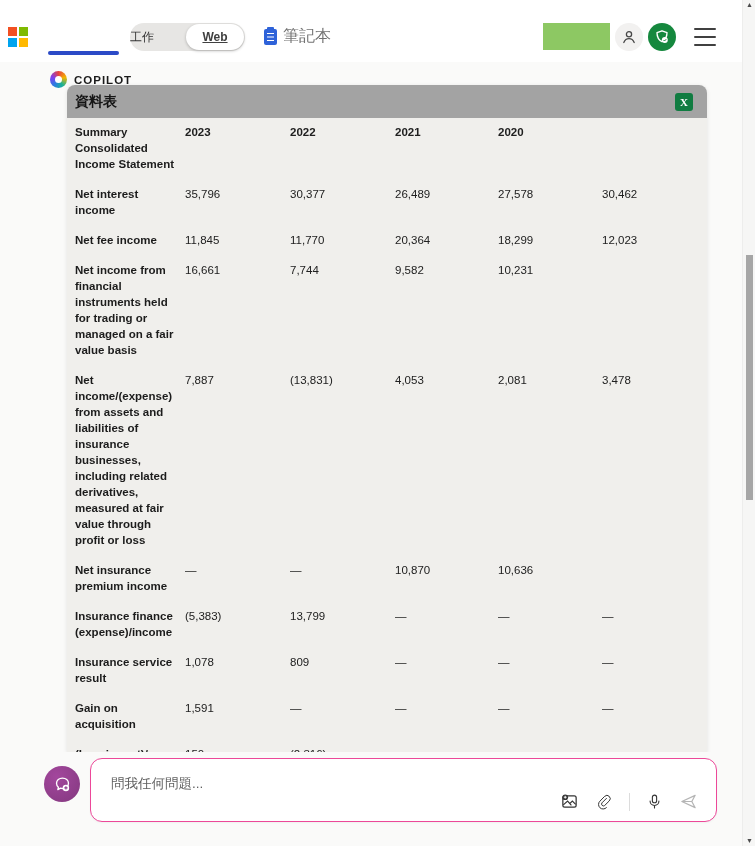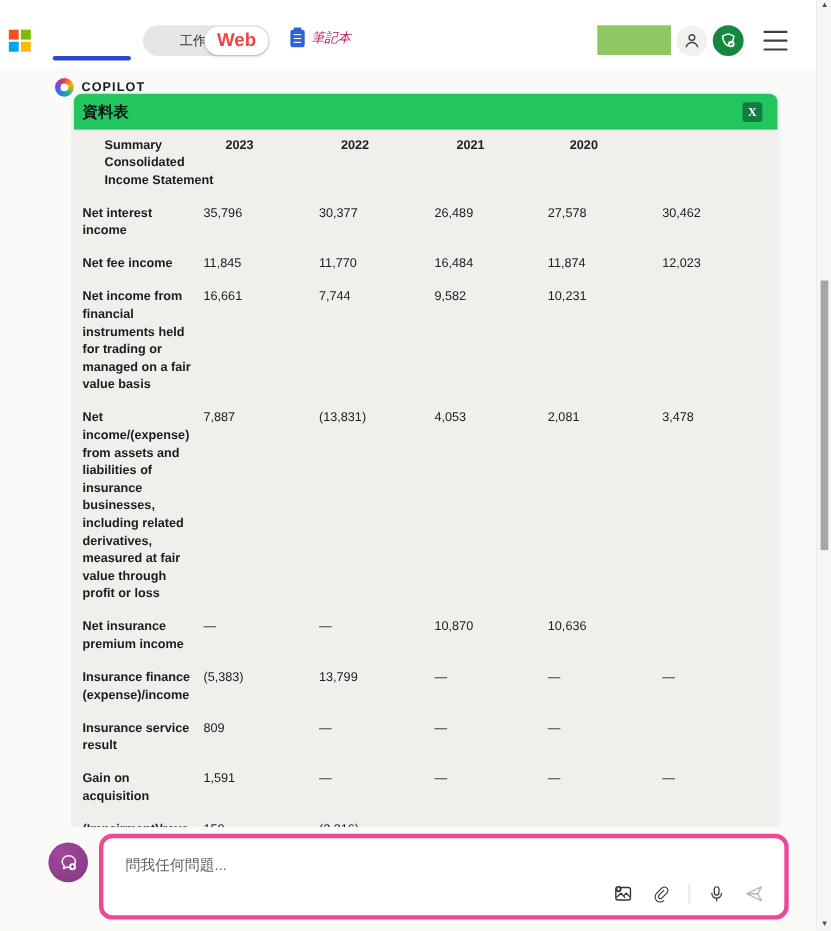--- a/index.html
+++ b/index.html
@@ -16,64 +16,64 @@
   .mslogo span { display:block; }
   .brand { position:absolute; left:50px; top:25px; display:flex; align-items:center; gap:7px;margin-top:46px; }
   .copilot-swirl { width:17px; height:17px; border-radius:50%;
     background:conic-gradient(#e8423f,#f5b400,#19b394,#2a7de1,#7b3ff2,#e8423f); position:relative; }
   .copilot-swirl:after { content:""; position:absolute; inset:5px; border-radius:50%; background:#fff; }
   .brand-text { font-size:11.5px; font-weight:bold; letter-spacing:1px; color:#1b1b1b; }
   .brand-underline { position:absolute; left:48px; top:51px; width:71px; height:3.5px;
     background:#2b4ac7; border-radius:2px; }
   .toggle { position:absolute; left:130px; top:23px; width:115px; height:28px; border-radius:14px;
     background:#e7e6e4; display:flex; align-items:center; }
-  .toggle-opt { flex:1; text-align:right; font-size:12px; color:#333; cursor:default;margin-left:28px; }
+  .toggle-opt { flex:1; text-align:left; font-size:12px; color:#333; cursor:default; }
   .toggle-pill { position:absolute; right:1px; top:1px; width:58px; height:26px; background:#fff;
     border-radius:13px; box-shadow:0 1px 3px rgba(0,0,0,.25); display:flex; align-items:center;
-    justify-content:center; font-size:17px; font-weight:bold; color:#ef4444; }
+    justify-content:center; font-size:12px; font-weight:bold; color:#404040;text-decoration:underline; }
   .notebook { position:absolute; left:264px; top:26px; display:flex; align-items:center; gap:6px; }
   .nb-icon { width:13px; height:16px; background:#2e62d9; border-radius:2px; position:relative; }
   .nb-icon:before { content:""; position:absolute; left:3px; top:-2px; width:7px; height:3px;
     background:#2e62d9; border-radius:1px; }
   .nb-icon:after { content:""; position:absolute; left:3px; top:4px; width:7px; height:1.5px;
     background:#fff; box-shadow:0 3.5px 0 #fff, 0 7px 0 #fff; }
-  .nb-label { font-size:12px; color:#be185d;font-style:italic; }
+  .nb-label { font-size:16px; color:#737373; }
   .redacted { position:absolute; left:543px; top:23px; width:67px; height:27px; background:#8dc863; }
   .avatar-circle { position:absolute; left:615px; top:23px; width:28px; height:28px; border-radius:50%;
     background:#f2f1f0; display:flex; align-items:center; justify-content:center; }
   .shield-circle { position:absolute; left:648px; top:23px; width:28px; height:28px; border-radius:50%;
     background:#15883e; display:flex; align-items:center; justify-content:center; }
   .hamburger { position:absolute; left:694px; top:28px; width:22px; height:18px;
     display:flex; flex-direction:column; justify-content:space-between; }
   .hamburger span { display:block; height:2px; background:#404040; border-radius:1px; }
 
   
   .card { position:absolute; left:67px; top:85px; width:640px; height:667px;
     border-radius:8px 8px 0 0; overflow:hidden; box-shadow:0 1px 4px rgba(0,0,0,.10); }
-  .card-header { height:33px; background:#22c55e; display:flex; align-items:center;
+  .card-header { height:33px; background:#a3a3a3; display:flex; align-items:center;
     justify-content:space-between; padding:0 14px 0 8px; }
   .card-title { font-size:14px; font-weight:bold; color:#151515; }
   .xls-icon { width:18px; height:18px; background:#107c41; border-radius:3px; color:#fff;
     font-size:11px; font-weight:bold; display:flex; align-items:center; justify-content:center;
     font-family:"Liberation Serif",serif; }
   .table-area { background:#f0efec; height:634px; padding:0 0 0 8px; }
   .trow { display:grid; grid-template-columns:110px 105px 105px 103px 104px 1fr;
     padding:7px 0; }
-  .trow.head { padding-top:6px;margin-left:20px; }
+  .trow.head { padding-top:6px; }
   .cell { font-size:11.5px; line-height:16px; color:#202020; padding-right:8px; }
   .labelcell { font-weight:bold; color:#1c1c1c; }
   .trow.head .cell { font-weight:600; }
 
   
   .chatbar { position:absolute; left:0; top:752px; width:742px; height:94px; background:#fafaf9; }
   .newchat-btn { position:absolute; left:44px; top:14px; width:36px; height:36px; border-radius:50%;
     background:radial-gradient(circle at 35% 30%, #a3479d, #83387f); border:none;
     display:flex; align-items:center; justify-content:center; cursor:pointer; }
-  .inputbox { position:absolute; left:90px; top:6px; width:627px; height:78px; background:#fff;
-    border:4px solid #ec4899; border-radius:12px; box-shadow:0 1px 2px rgba(0,0,0,.04); }
+  .inputbox { position:absolute; left:90px; top:6px; width:627px; height:64px; background:#fff;
+    border:1px solid #ec4899; border-radius:12px; box-shadow:0 1px 2px rgba(0,0,0,.04); }
   .inputbox textarea { width:100%; height:44px; border:none; outline:none; resize:none;
     font-family:"Liberation Sans","DejaVu Sans",sans-serif; font-size:13.5px; color:#1f1f1f;
     padding:16px 20px 0 20px; background:transparent; }
   .inputbox textarea::placeholder { color:#5f5f5f; opacity:1; }
   .input-icons { position:absolute; right:18px; bottom:10px; display:flex; align-items:center; gap:16px; }
   .icon-btn { background:none; border:none; padding:0; cursor:pointer; display:flex; }
   .vdivider { width:1px; height:18px; background:#dcdcdc; }
 
   
   .scrollbar { position:absolute; right:0; top:0; width:13px; height:846px; background:#f6f6f5;
@@ -152,22 +152,22 @@
           <div class="cell">35,796</div>
           <div class="cell">30,377</div>
           <div class="cell">26,489</div>
           <div class="cell">27,578</div>
           <div class="cell">30,462</div>
         </div>
         <div class="trow">
           <div class="cell labelcell">Net fee income</div>
           <div class="cell">11,845</div>
           <div class="cell">11,770</div>
-          <div class="cell">16,484</div>
-          <div class="cell">11,874</div>
+          <div class="cell">20,364</div>
+          <div class="cell">18,299</div>
           <div class="cell">12,023</div>
         </div>
         <div class="trow">
           <div class="cell labelcell">Net income from financial instruments held for trading or managed on a fair value basis</div>
           <div class="cell">16,661</div>
           <div class="cell">7,744</div>
           <div class="cell">9,582</div>
           <div class="cell">10,231</div>
         </div>
         <div class="trow">
@@ -188,20 +188,21 @@
         <div class="trow">
           <div class="cell labelcell">Insurance finance (expense)/income</div>
           <div class="cell">(5,383)</div>
           <div class="cell">13,799</div>
           <div class="cell">—</div>
           <div class="cell">—</div>
           <div class="cell">—</div>
         </div>
         <div class="trow">
           <div class="cell labelcell">Insurance service result</div>
+          <div class="cell">1,078</div>
           <div class="cell">809</div>
           <div class="cell">—</div>
           <div class="cell">—</div>
           <div class="cell">—</div>
         </div>
         <div class="trow">
           <div class="cell labelcell">Gain on acquisition</div>
           <div class="cell">1,591</div>
           <div class="cell">—</div>
           <div class="cell">—</div>

